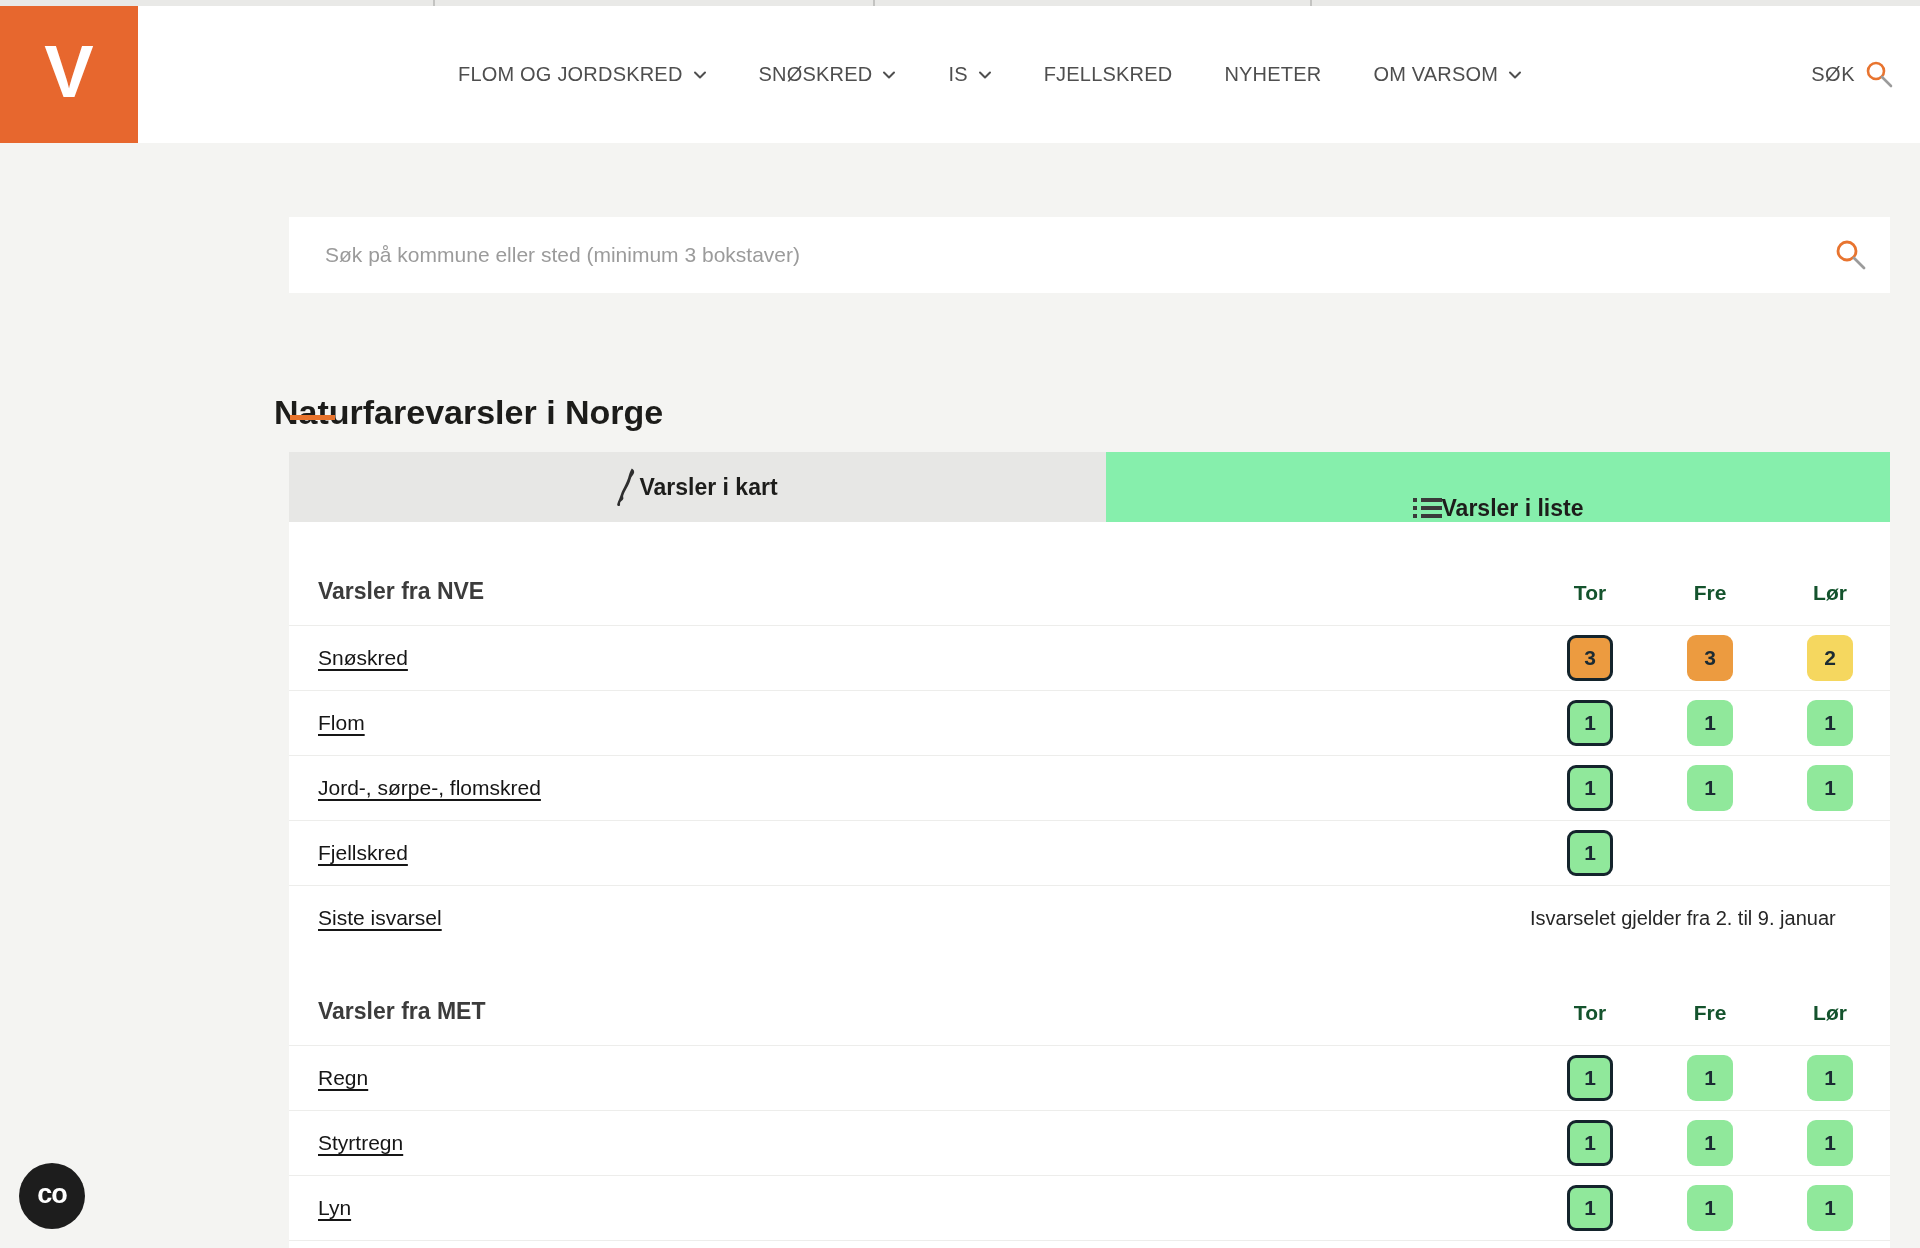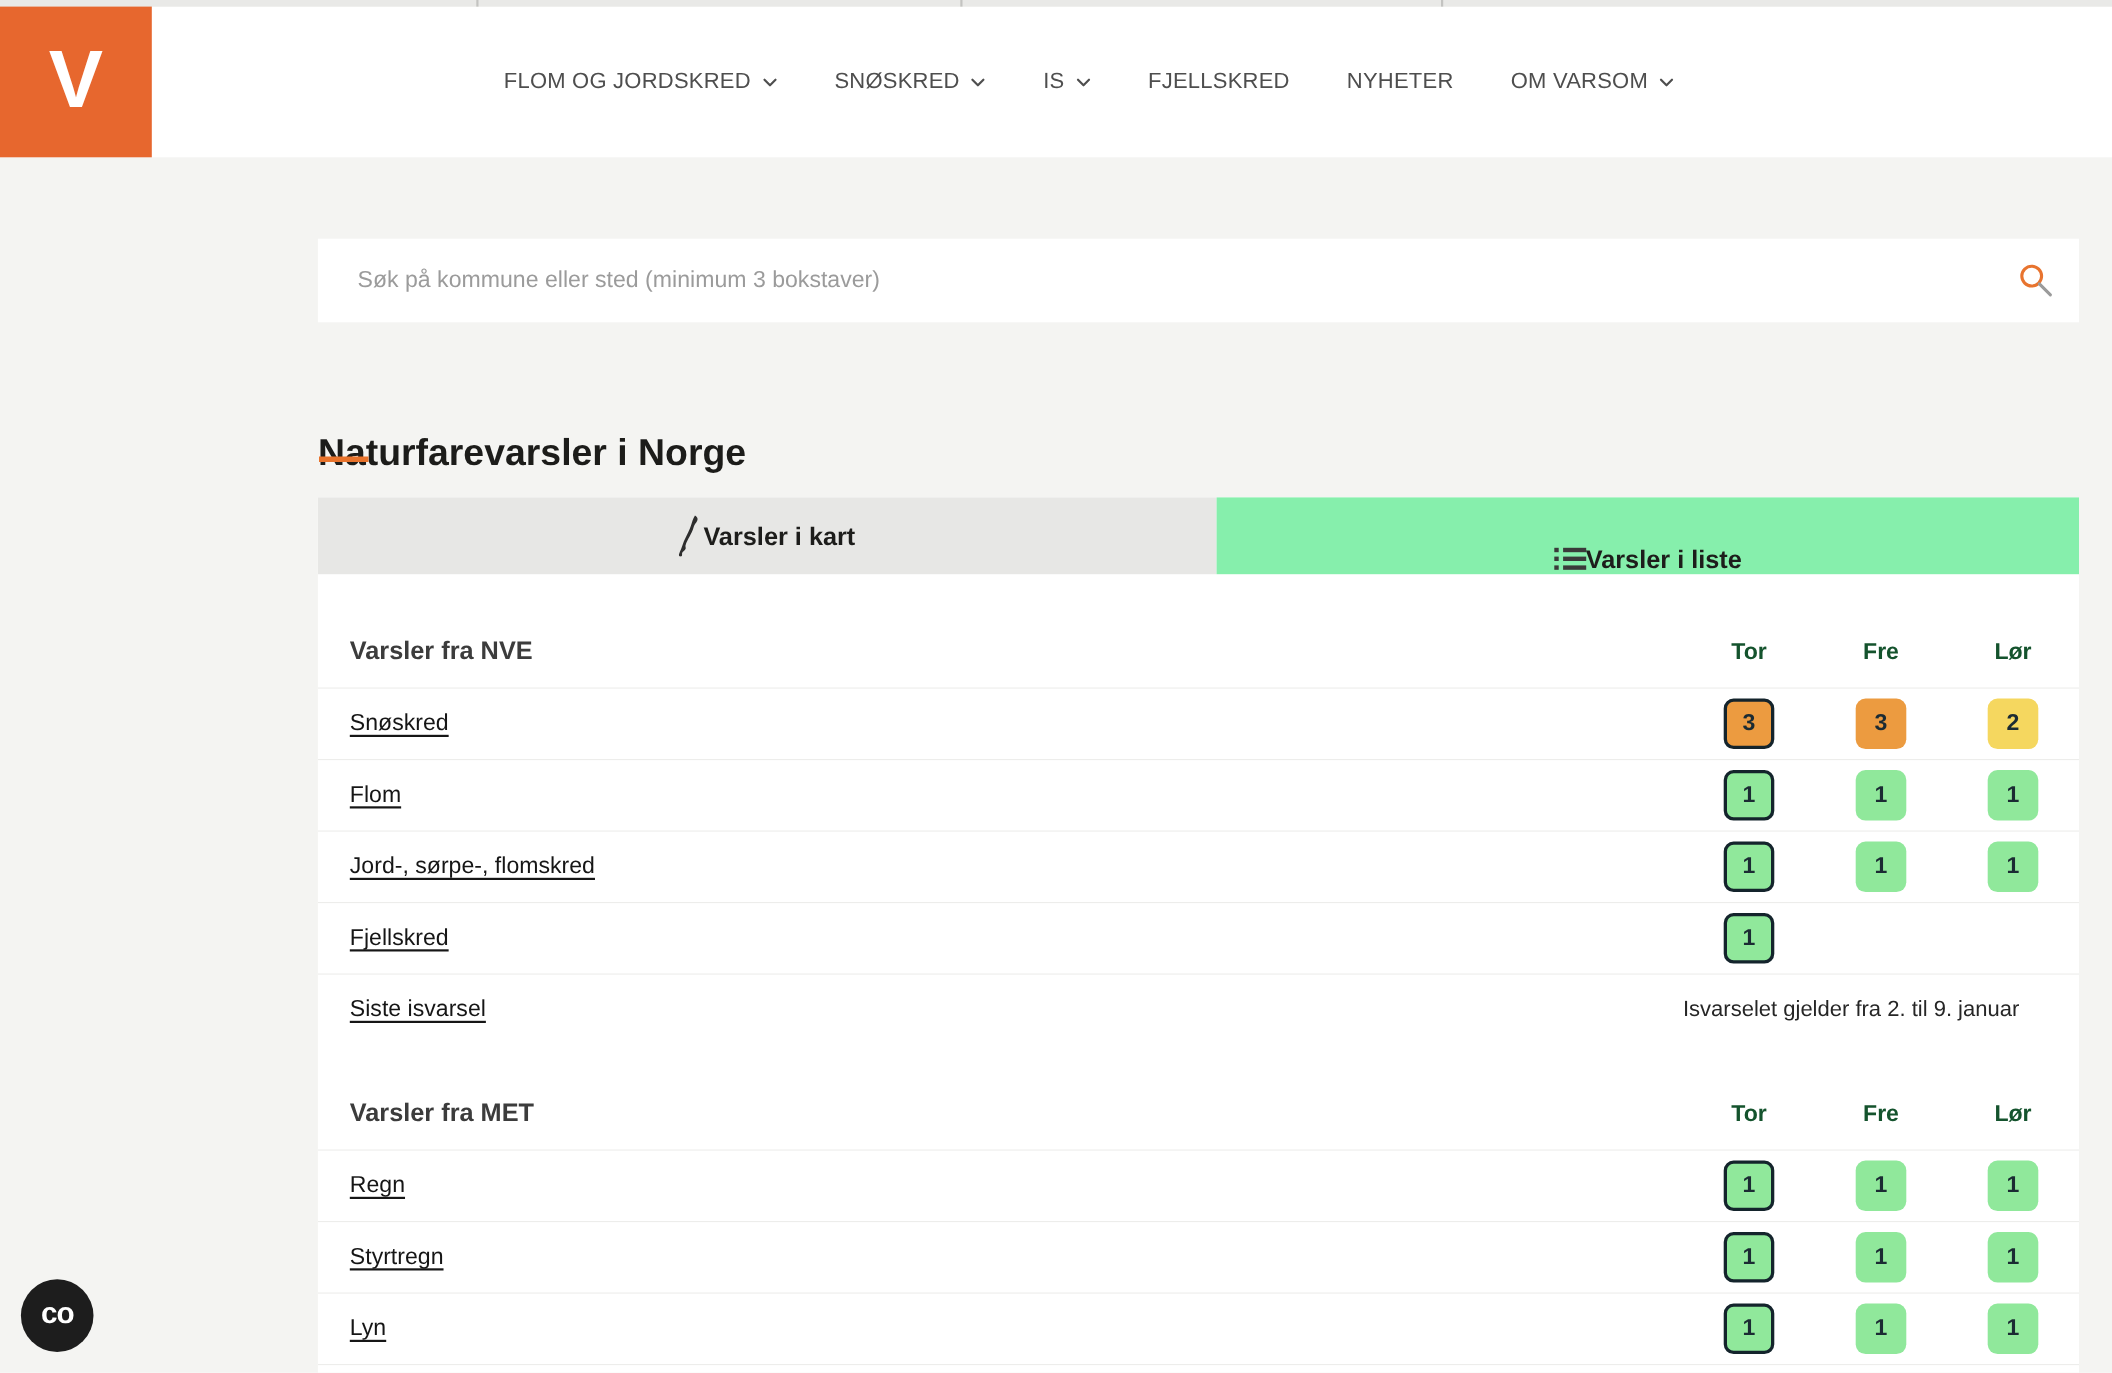--- a/index.html
+++ b/index.html
@@ -32,21 +32,21 @@
     padding:0 80px 0 36px;font-size:21px;color:#444;background:transparent;
     font-family:Liberation Sans, sans-serif;
   }
   .search-input::placeholder{color:#9b9b9b;opacity:1;}
   .search-wrap .search-btn{
     position:absolute;right:22px;top:50%;transform:translateY(-50%);
     background:none;border:none;padding:0;cursor:pointer;line-height:0;
   }
 
   
-  .page-title{position:absolute;left:289px;top:370px;font-size:34px;font-weight:bold;color:#1c1c1a;}
+  .page-title{position:absolute;left:274px;top:370px;font-size:34px;font-weight:bold;color:#1c1c1a;}
   .title-underline{position:absolute;left:290px;top:415px;width:45px;height:5px;background:#e8732c;}
 
   
   .card{position:absolute;left:289px;top:452px;width:1601px;height:796px;background:#ffffff;overflow:hidden;}
   .tabbar{display:flex;height:70px;}
   .tab{display:flex;align-items:center;justify-content:center;cursor:pointer;
        font-size:23px;font-weight:bold;color:#1d1d1b;}
   .tab-kart{width:817px;background:#e7e7e5;}
   .tab-liste{flex:1;background:#86efac;align-items:flex-end;}
 
@@ -125,20 +125,29 @@
       <div class="nav-item">
         <span>NYHETER</span>
       </div>
       <div class="nav-item">
         <span>OM VARSOM</span>
         <span style="line-height:0"><svg width="14" height="10" viewBox="0 0 14 10">
             <path d="M2 2.5 L7 7.5 L12 2.5" fill="none" stroke="#4f4f4f" stroke-width="2" stroke-linecap="round" stroke-linejoin="round"></path>
           </svg></span>
       </div>
     </nav>
+  <div class="sok">
+    <span class="sok-label">SØK</span>
+    <span style="line-height:0">
+      <svg width="30" height="30" viewBox="0 0 30 30">
+        <circle cx="11" cy="11" r="8" fill="none" stroke="#e8742f" stroke-width="2.6"></circle>
+        <line x1="17" y1="17" x2="26" y2="26" stroke="#9b9b9b" stroke-width="2.6" stroke-linecap="round"></line>
+      </svg>
+    </span>
+  </div>
 </div>
 
 <div class="search-wrap">
   <input class="search-input" type="text" value="" placeholder="Søk på kommune eller sted (minimum 3 bokstaver)" style="">
   <button class="search-btn">
     <span>
       <svg width="34" height="34" viewBox="0 0 34 34">
         <circle cx="13" cy="13" r="9" fill="none" stroke="#e8742f" stroke-width="2.8"></circle>
         <line x1="20" y1="20" x2="30" y2="30" stroke="#9b9b9b" stroke-width="2.8" stroke-linecap="round"></line>
       </svg>

